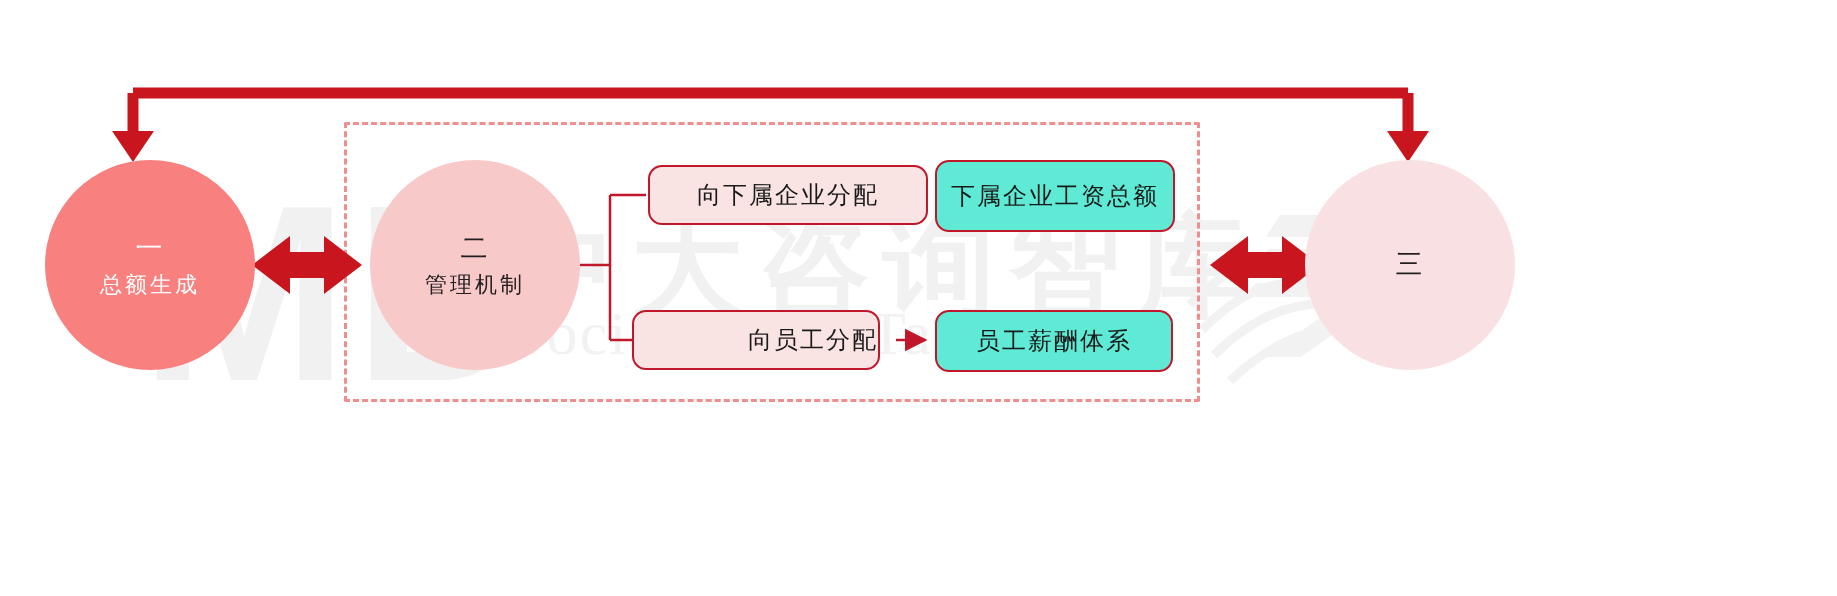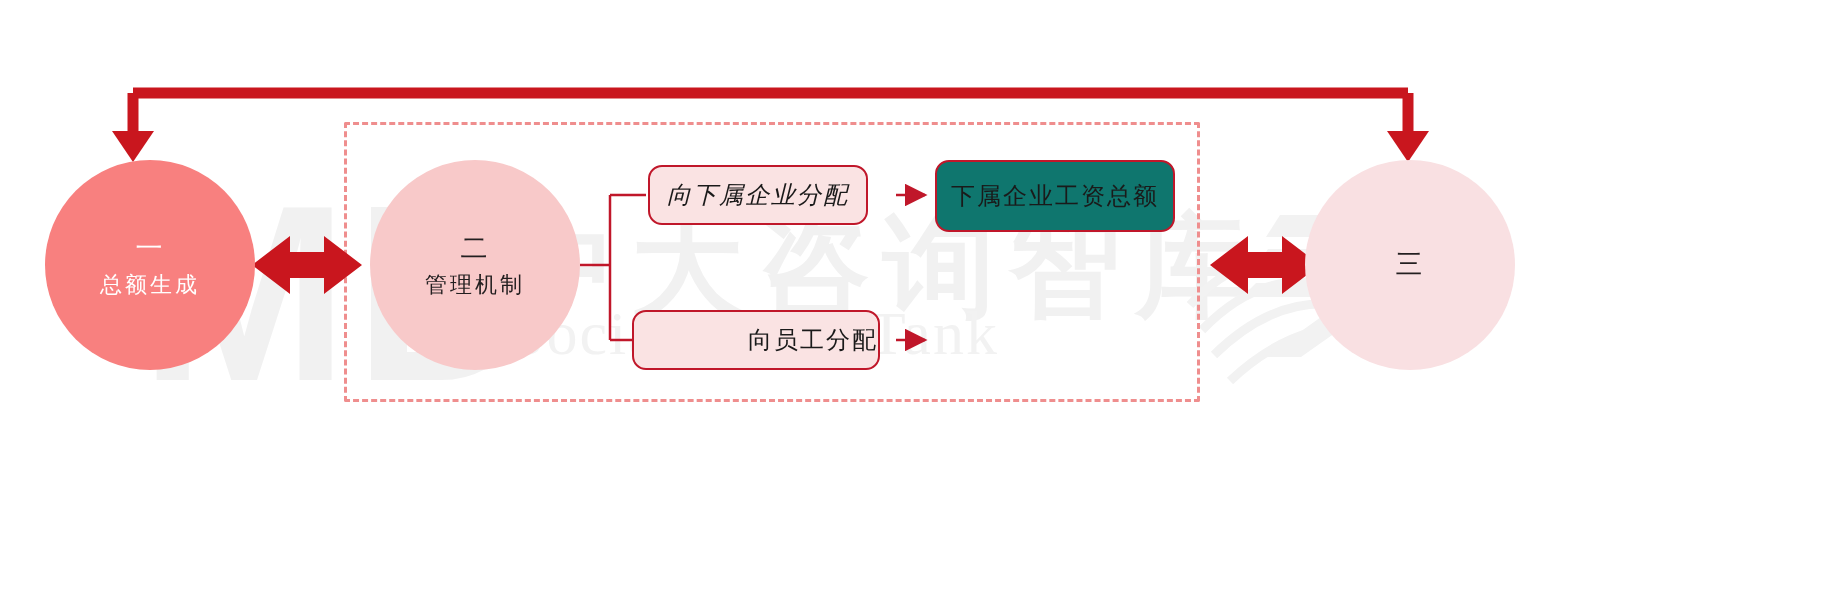--- a/index.html
+++ b/index.html
@@ -129,23 +129,23 @@
     display: flex;
     align-items: center;
     justify-content: center;
     text-align: center;
     font-size: 24px;
     letter-spacing: 2px;
     line-height: 1.35;
     color: #1a1a1a;
   }
   .node.fill-pink { background: #fae3e3; }
-  .node.fill-white { background: #0f766e; }
-
-  #node-alloc-sub   { left: 648px; top: 165px; width: 220px; height: 60px; font-style: italic; }
+  .node.fill-white { background: #5eead4; }
+
+  #node-alloc-sub   { left: 648px; top: 165px; width: 280px; height: 60px; }
   #node-alloc-emp   { left: 632px; top: 310px; width: 248px; height: 60px; justify-content: flex-end; }
   #node-sub-system  { left: 935px; top: 160px; width: 240px; height: 72px; padding: 0 10px; }
   #node-emp-system  { left: 935px; top: 310px; width: 238px; height: 62px; }
 
   
   #wires {
     position: absolute;
     left: 0; top: 0;
     width: 1837px;
     height: 596px;
@@ -241,14 +241,17 @@
   <div class="node fill-pink" id="node-alloc-emp">
     <span>向员工分配</span>
   </div>
 
   <div class="node fill-white" id="node-sub-system">
     <div>
       <div>下属企业工资总额</div>
     </div>
   </div>
 
+  <div class="node fill-white" id="node-emp-system">
+    <span>员工薪酬体系</span>
+  </div>
 
 </div>
 
 </body></html>

